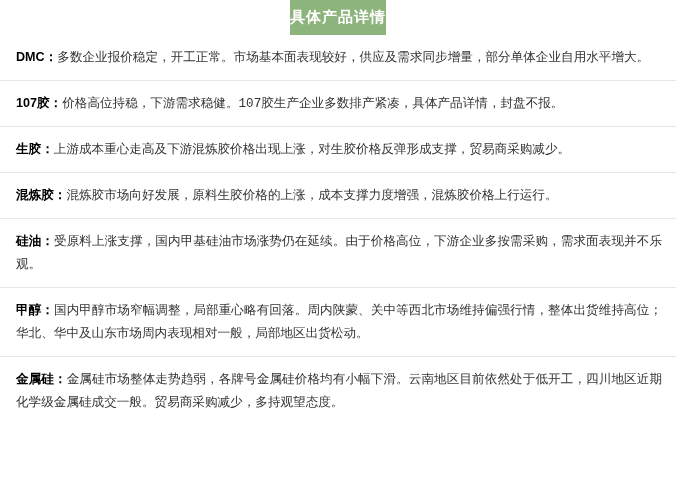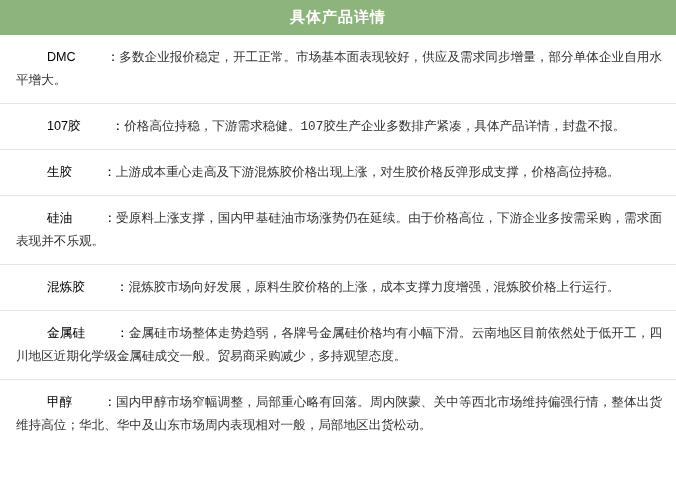--- a/index.html
+++ b/index.html
@@ -13,20 +13,21 @@
     font-family: "Liberation Sans", "DejaVu Sans", sans-serif;
     overflow: hidden;
   }
   .doc {
     width: 676px;
     height: 414px;
     box-sizing: border-box;
     background: #ffffff;
     display: flex;
     flex-direction: column;
+    align-items: center;
   }
   .title-bar {
     background: #8db47c;
     color: #ffffff;
     text-align: center;
     font-size: 15px;
     font-weight: bold;
     letter-spacing: 1px;
     padding: 7px 0 8px 0;
     line-height: 1.3;
@@ -42,23 +43,22 @@
     box-sizing: border-box;
     font-size: 12.6px;
     line-height: 1.75;
     color: #2b2b2b;
     background: #ffffff;
   }
   .row:last-child {
     border-bottom: none;
   }
   .row .label {
-    font-weight: normal;
+    font-weight: bold;
     color: #000000;
-    margin-left: 31px;
   }
   .row .body {
     color: #333333;
     font-family: Liberation Mono, monospace;
   }
   .row-text {
     margin: 0;
     text-align: justify;
     word-break: break-all;
   }
@@ -74,33 +74,33 @@
 
     <div class="row">
       <p class="row-text"><span class="label">DMC</span><span class="label">：</span><span class="body">多数企业报价稳定，开工正常。市场基本面表现较好，供应及需求同步增量，部分单体企业自用水平增大。</span></p>
     </div>
 
     <div class="row">
       <p class="row-text"><span class="label">107胶</span><span class="label">：</span><span class="body">价格高位持稳，下游需求稳健。107胶生产企业多数排产紧凑，具体产品详情，封盘不报。</span></p>
     </div>
 
     <div class="row">
-      <p class="row-text"><span class="label">生胶</span><span class="label">：</span><span class="body">上游成本重心走高及下游混炼胶价格出现上涨，对生胶价格反弹形成支撑，价格高位持稳。</span></p>
+      <p class="row-text"><span class="label">生胶</span><span class="label">：</span><span class="body">上游成本重心走高及下游混炼胶价格出现上涨，对生胶价格反弹形成支撑，贸易商采购减少。</span></p>
+    </div>
+
+    <div class="row">
+      <p class="row-text"><span class="label">混炼胶</span><span class="label">：</span><span class="body">混炼胶市场向好发展，原料生胶价格的上涨，成本支撑力度增强，混炼胶价格上行运行。</span></p>
     </div>
 
     <div class="row">
       <p class="row-text"><span class="label">硅油</span><span class="label">：</span><span class="body">受原料上涨支撑，国内甲基硅油市场涨势仍在延续。由于价格高位，下游企业多按需采购，需求面表现并不乐观。</span></p>
     </div>
 
     <div class="row">
-      <p class="row-text"><span class="label">混炼胶</span><span class="label">：</span><span class="body">混炼胶市场向好发展，原料生胶价格的上涨，成本支撑力度增强，混炼胶价格上行运行。</span></p>
+      <p class="row-text"><span class="label">甲醇</span><span class="label">：</span><span class="body">国内甲醇市场窄幅调整，局部重心略有回落。周内陕蒙、关中等西北市场维持偏强行情，整体出货维持高位；华北、华中及山东市场周内表现相对一般，局部地区出货松动。</span></p>
     </div>
 
     <div class="row">
       <p class="row-text"><span class="label">金属硅</span><span class="label">：</span><span class="body">金属硅市场整体走势趋弱，各牌号金属硅价格均有小幅下滑。云南地区目前依然处于低开工，四川地区近期化学级金属硅成交一般。贸易商采购减少，多持观望态度。</span></p>
     </div>
 
-    <div class="row">
-      <p class="row-text"><span class="label">甲醇</span><span class="label">：</span><span class="body">国内甲醇市场窄幅调整，局部重心略有回落。周内陕蒙、关中等西北市场维持偏强行情，整体出货维持高位；华北、华中及山东市场周内表现相对一般，局部地区出货松动。</span></p>
-    </div>
-
   </div>
 </div>
 
 </body></html>

